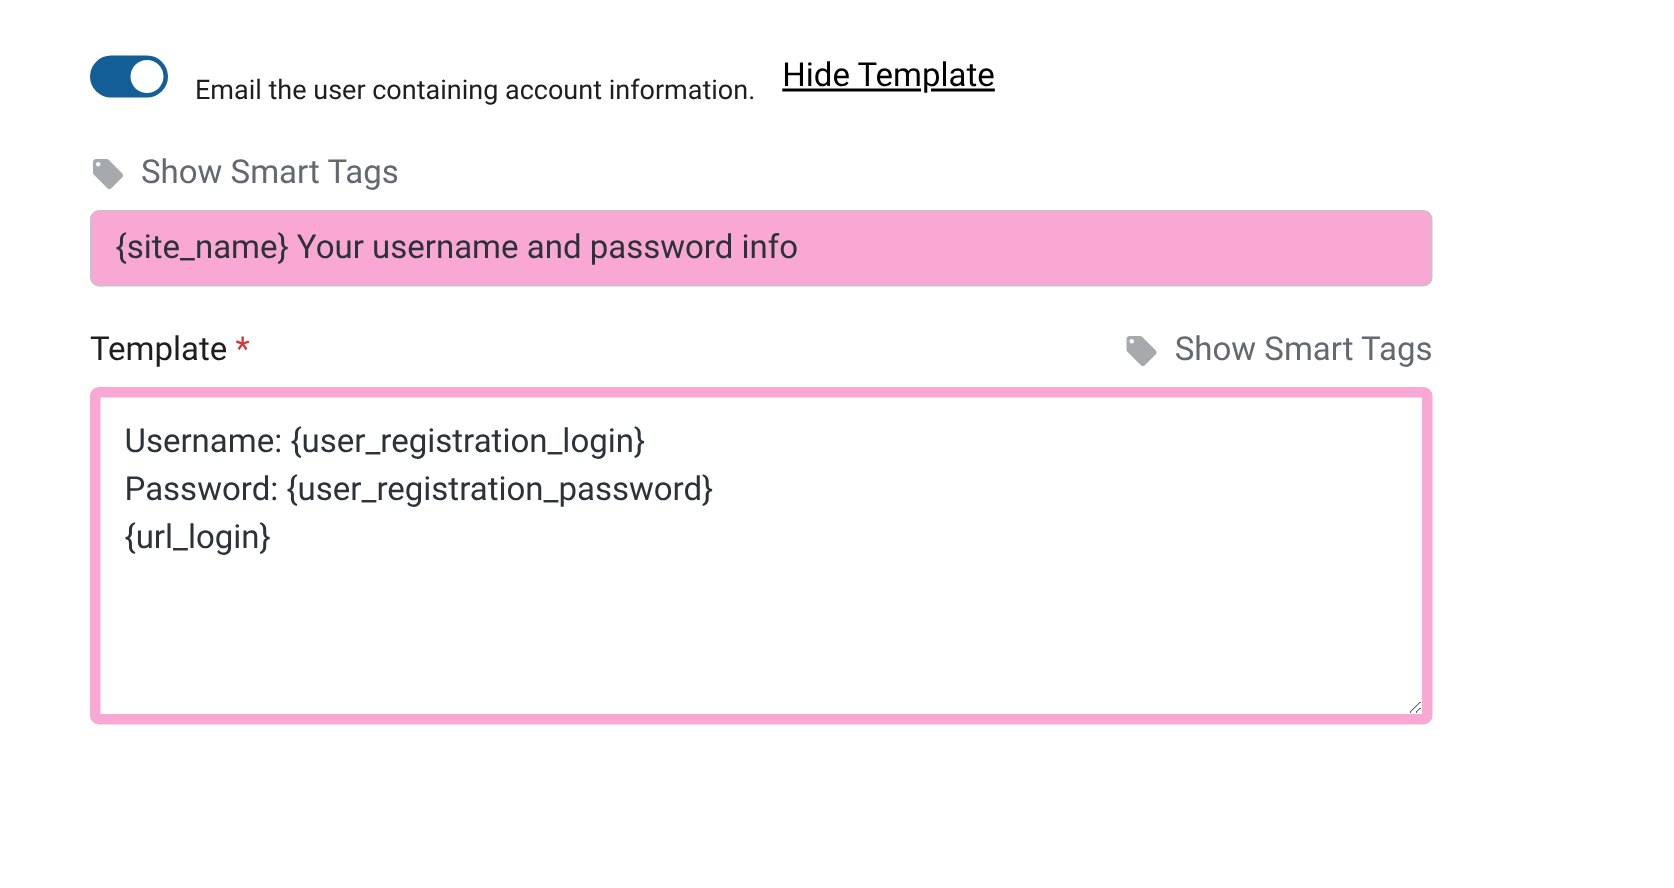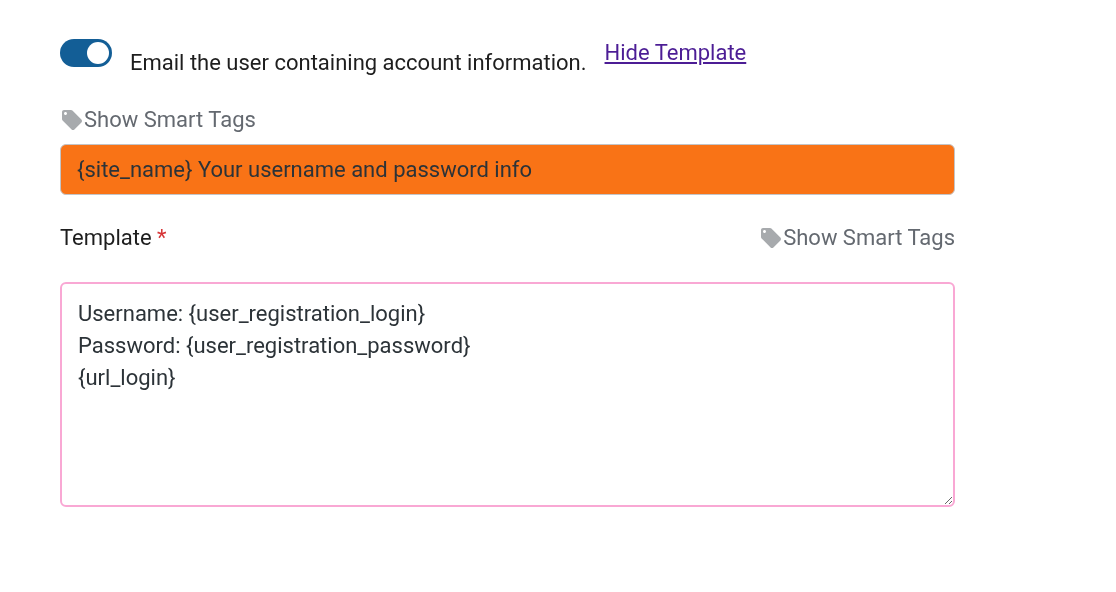--- a/index.html
+++ b/index.html
@@ -32,26 +32,26 @@
     .toggle-knob {
       position: absolute;
       top: 3px;
       right: 3px;
       width: 22px;
       height: 22px;
       border-radius: 50%;
       background: #fff;
     }
     .toggle-label {
-      font-size: 22px;
+      font-size: 18px;
       color: #1e1e1e;
       margin-top: 20px;
     }
     .hide-template {
-      color: #4c1d95;
+      color: #000000;
       text-decoration: underline;
       cursor: pointer;
       font-size: 22px;
     }
     .field-block {
       margin-bottom: 30px;
     }
     .field-header {
       display: flex;
       justify-content: space-between;
@@ -61,52 +61,52 @@
     .field-label {
       font-size: 22px;
       color: #1e1e1e;
     }
     .required {
       color: #d63638;
     }
     .smart-tags {
       display: flex;
       align-items: center;
+      gap: 10px;
       color: #646970;
       cursor: pointer;
       font-size: 22px;
     }
     .smart-tags svg {
       width: 24px;
       height: 24px;
       fill: #a7aaad;
     }
     .text-input {
       width: 100%;
       padding: 12px 16px;
       font-size: 22px;
       border: 1px solid #c3c4c7;
       border-radius: 6px;
       color: #2c3338;
-      background: #f97316;
+      background: #f9a8d4;
       font-family: inherit;
     }
     .textarea {
       width: 100%;
       min-height: 225px;
       padding: 14px 16px;
       font-size: 22px;
-      border: 2px solid #f9a8d4;
+      border: 7px solid #f9a8d4;
       border-radius: 6px;
       color: #2c3338;
       background: #fff;
       resize: vertical;
       font-family: inherit;
       line-height: 1.45;
-      margin-top: 20px;
     }
     .form-container {
       max-width: 895px;
     }
   </style>
 </head>
 <body>
 
 <div class="form-container">
 

